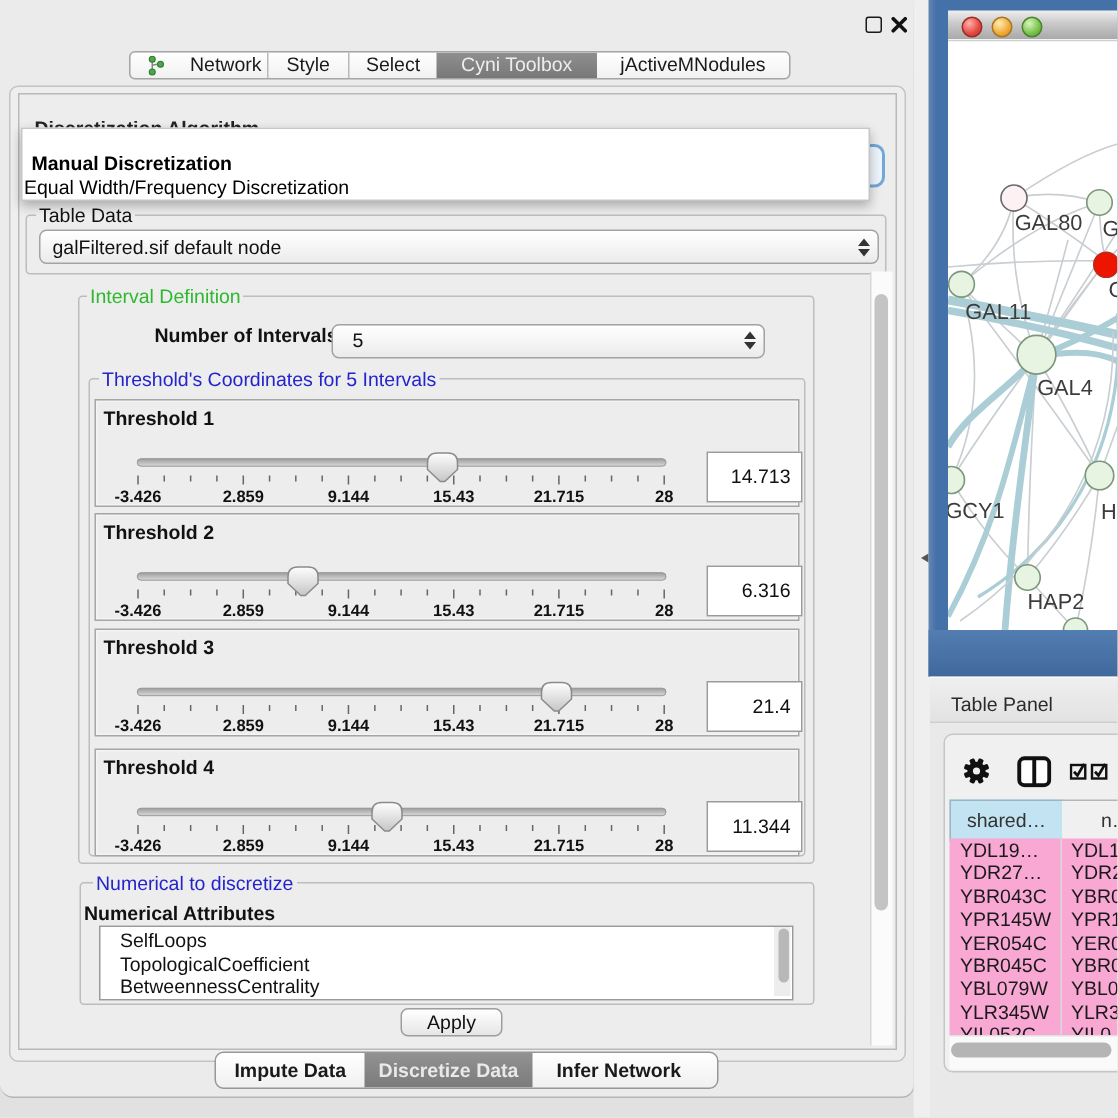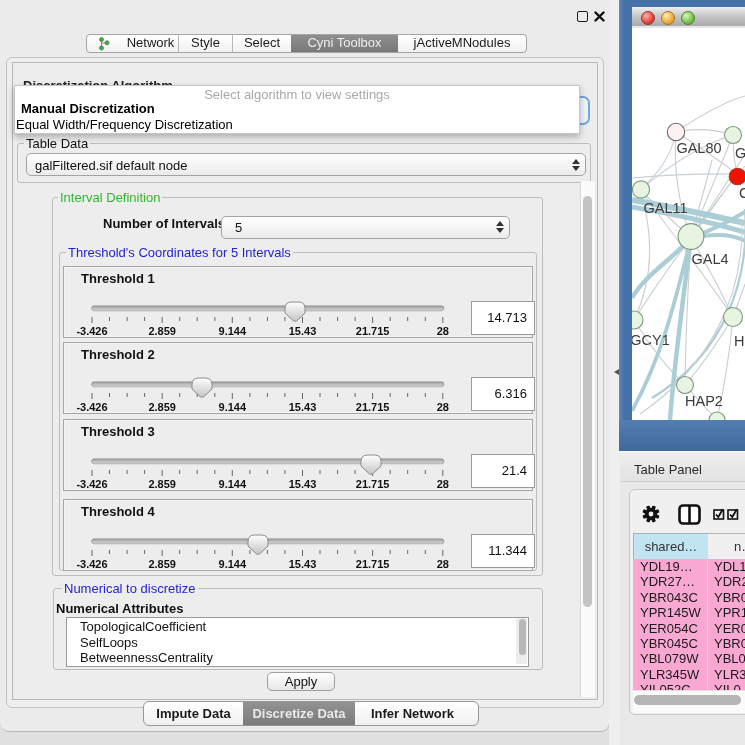--- a/index.html
+++ b/index.html
@@ -29,21 +29,21 @@
 .gtitle{position:absolute;font-size:13px;background:#ededed;padding:0 2px;white-space:nowrap;}
 
 .combo{position:absolute;background:linear-gradient(#ffffff,#ebebeb);border:1px solid #a3a3a3;border-radius:5px;
  font-size:13px;color:#111;}
 .combo .cv{position:absolute;left:8px;top:50%;transform:translateY(-50%);}
 .step{position:absolute;right:5px;top:50%;width:8px;height:12px;transform:translateY(-50%);}
 .step:before{content:"";position:absolute;left:0;top:0;border-left:4px solid transparent;border-right:4px solid transparent;border-bottom:5px solid #333;}
 .step:after{content:"";position:absolute;left:0;bottom:0;border-left:4px solid transparent;border-right:4px solid transparent;border-top:5px solid #333;}
 
 .throw{position:absolute;left:63px;width:468px;height:70px;background:#ededed;border:1px solid #a6a6a6;box-shadow:inset 0 0 0 1px #f4f4f4;}
-.throw .tt{position:absolute;left:5px;top:4px;font-size:13px;font-weight:bold;color:#111;margin-left:12px;}
+.throw .tt{position:absolute;left:5px;top:4px;font-size:13px;font-weight:bold;color:#111;}
 .vbox{position:absolute;left:407px;top:34px;width:55px;height:32px;background:#fff;border:1px solid #9b9b9b;
  font-size:13px;color:#111;text-align:right;line-height:32px;padding-right:7px;}
 
 #attrlist{left:66px;top:617px;width:461px;height:48px;background:#fff;border:1px solid #9a9a9a;
  font-size:13px;color:#111;overflow:hidden;}
 #attrlist div{padding-left:13px;height:15.7px;line-height:15.7px;}
 #attrlist div:first-child{margin-top:1px;}
 #listlane{left:516px;top:618px;width:11px;height:46px;background:#ededed;}
 #listthumb{left:518.5px;top:619px;width:7px;height:36px;background:#b8b8b8;border-radius:3.5px;}
 
@@ -315,40 +315,39 @@
      <path transform="translate(194,44.5)" d="M-10,-3 Q-10,-9.5 -3.5,-9.5 L3.5,-9.5 Q10,-9.5 10,-3 L10,1.5 L1.5,9.5 L-1.5,9.5 L-10,1.5 Z" fill="url(#th4)" stroke="#8a8a8a" stroke-width="1"></path>
    </svg>
    <div class="vbox">11.344</div>
   </div>
     </div>
 
   <div class="gbox" style="left:53px;top:588px;width:488px;height:80px;"></div>
   <div class="gtitle" style="left:62px;top:581px;color:#2424cc;">Numerical to discretize</div>
   <div class="abs" style="left:56px;top:601px;font-size:13px;font-weight:bold;color:#111;">Numerical Attributes</div>
   <div id="attrlist" class="abs">
+    <div>SelfLoops</div>
     <div>TopologicalCoefficient</div>
-    <div>SelfLoops</div>
     <div>BetweennessCentrality</div>
   </div>
   <div id="listlane" class="abs"></div>
   <div id="listthumb" class="abs"></div>
 
   <div id="applybtn" class="abs">Apply</div>
 
   <div id="vtrack" class="abs"></div>
   <div id="vthumb" class="abs"></div>
 
   <div id="btabs" class="abs">
     <div class="bseg" style="left:0;width:99px;">Impute Data</div>
     <div id="bseldark">Discretize Data</div>
     <div class="bseg" style="left:211px;width:115px;">Infer Network</div>
   </div>
 
   <div id="popup" class="abs">
-    <div class="r1">Select algorithm to view settings</div>
     <div class="r2">Manual Discretization</div>
     <div class="r3">Equal Width/Frequency Discretization</div>
   </div>
 
   <div id="gap" class="abs"></div>
   <div id="sparrow" class="abs"></div>
   <div id="netwin" class="abs"></div>
   <div id="netband" class="abs"></div>
   <div id="nettitle" class="abs"></div>
   <div class="tl abs" style="left:641px;background:radial-gradient(circle at 35% 30%,#ffb0aa,#e2483f 60%,#bd352d);border:1px solid #992e28;"></div>

